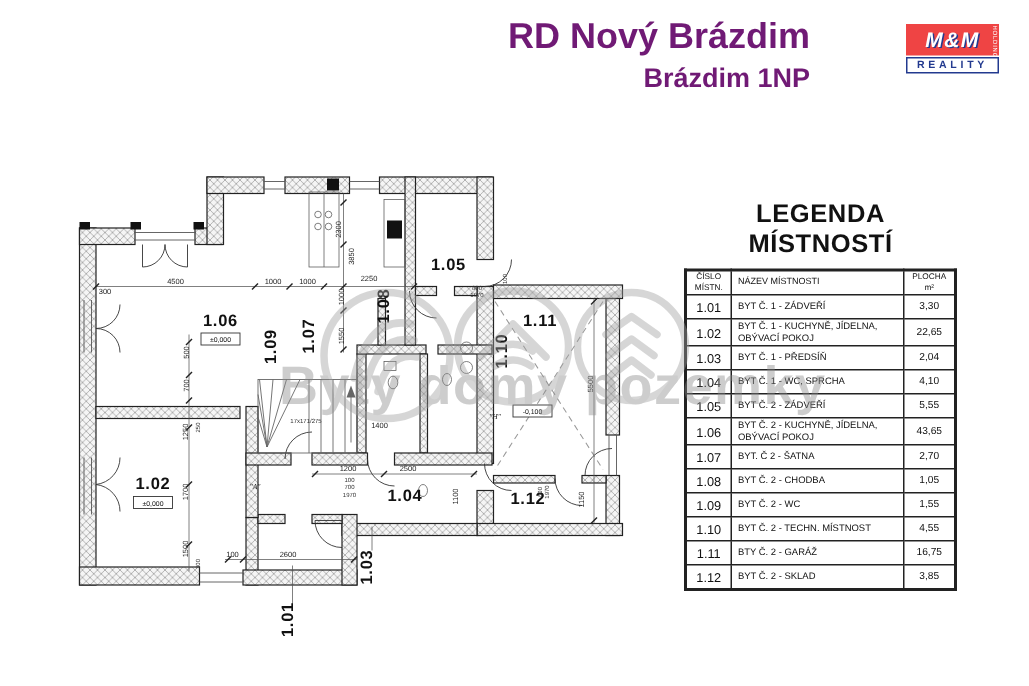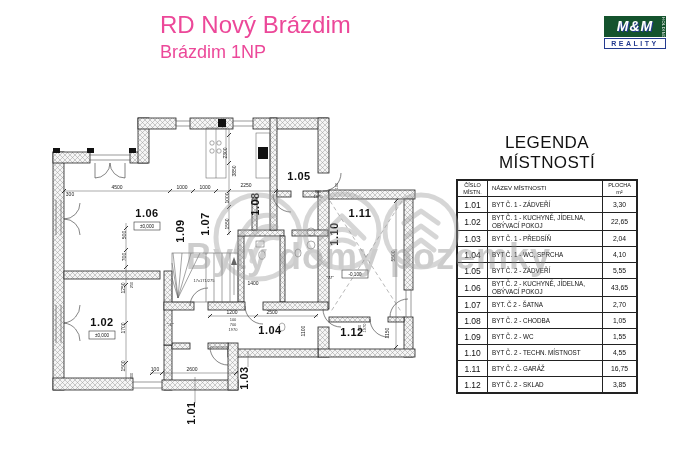--- a/index.html
+++ b/index.html
@@ -1,34 +1,34 @@
 <!DOCTYPE html>
 <html><head>
 <meta charset="utf-8">
 <style>
   html,body{margin:0;padding:0;background:#fff;}
   .page{position:relative;width:686px;height:457px;background:#fff;overflow:hidden;
         font-family:"Liberation Sans",sans-serif;}
   
-  .title-block{position:absolute;left:160px;top:10px;width:380px;text-align:left;color:#ec4899;}
+  .title-block{position:absolute;left:160px;top:10px;width:380px;text-align:right;color:#701a75;font-weight:bold;}
   .title-line1{font-size:24px;line-height:30px;}
   .title-line2{font-size:18px;line-height:24px;}
   
   .logo{position:absolute;left:604px;top:16px;width:62px;}
-  .logo-red{position:relative;background:#14532d;height:21px;text-align:center;}
+  .logo-red{position:relative;background:#ef4444;height:21px;text-align:center;}
   .logo-mm{color:#fff;font-weight:bold;font-style:italic;font-size:14px;line-height:21px;
            letter-spacing:1px;text-shadow:1px 1px 0 #233a8f;}
   .logo-holding{position:absolute;right:0px;top:1px;color:#fff;font-size:4px;
            writing-mode:vertical-rl;letter-spacing:.5px;}
   .logo-band{margin-top:1px;border:1px solid #233a8f;background:#fff;color:#233a8f;
            font-weight:bold;font-size:7px;letter-spacing:2.5px;text-align:center;
            height:9px;line-height:9px;}
   
   .legend{position:absolute;left:456px;top:133px;width:182px;color:#111;}
-  .legend-title{font-size:17px;font-weight:400;letter-spacing:.4px;text-align:center;margin-bottom:6px;}
+  .legend-title{font-size:17px;font-weight:700;letter-spacing:.4px;text-align:center;margin-bottom:6px;}
   table.legend-table{border-collapse:collapse;width:182px;border:2px solid #222;}
   .legend-table th,.legend-table td{border:1px solid #222;padding:1px 2px;vertical-align:middle;}
   .legend-table th{font-size:5.5px;font-weight:normal;line-height:1.2;}
   .legend-table th.c1{text-align:left;padding-left:4px;font-size:6px;}
   .legend-table tr{height:16px;}
   td.c0{width:26px;text-align:center;font-size:8.5px;}
   td.c1{width:120px;text-align:left;padding-left:4px;font-size:6.3px;line-height:1.2;}
   td.c2{width:30px;text-align:center;font-size:6.8px;}
   
   .plan{position:absolute;left:30px;top:95px;}

